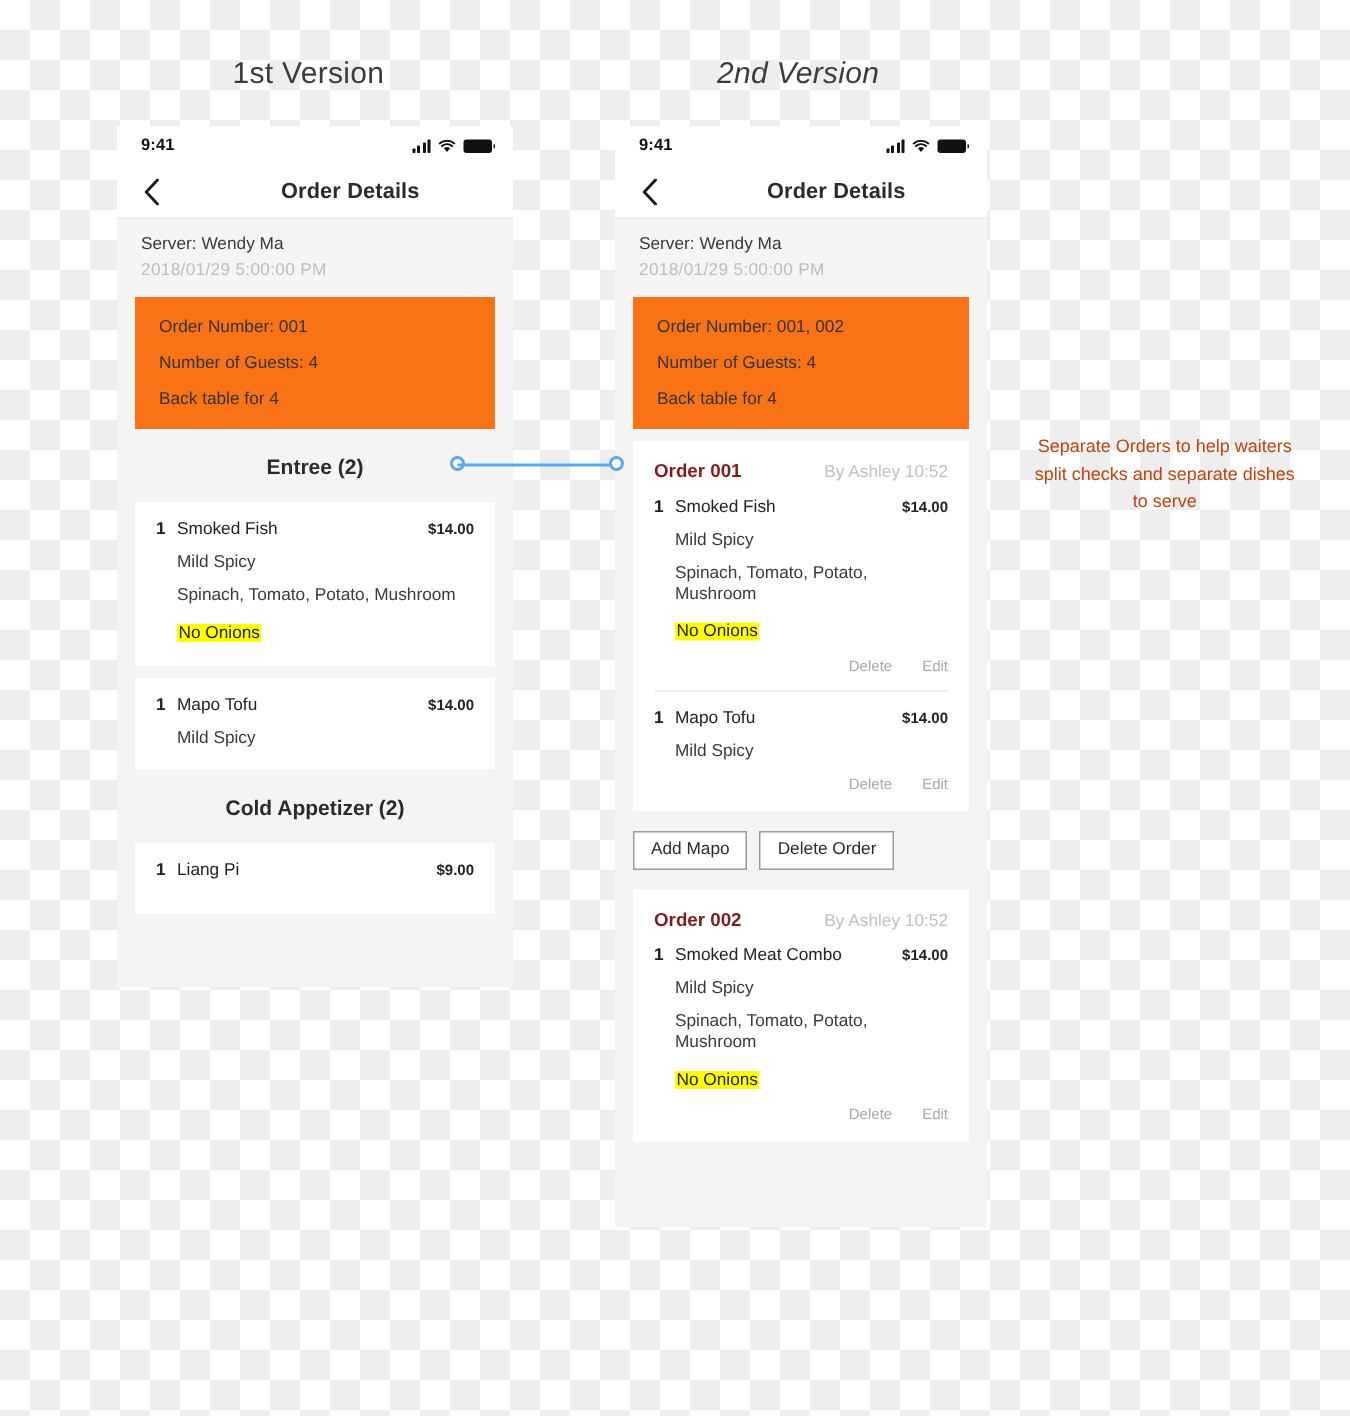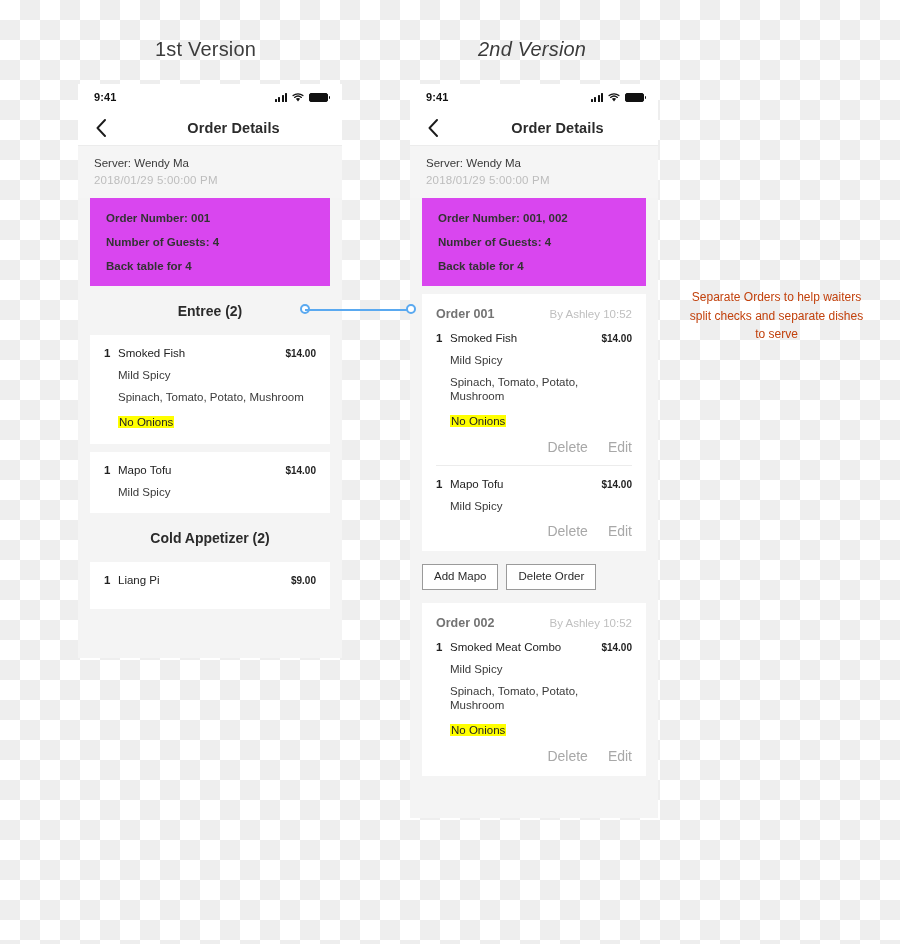--- a/index.html
+++ b/index.html
@@ -114,24 +114,23 @@
     margin-bottom: 5px;
   }
   .server-time {
     font-size: 11.5px;
     color: #bdbdbd;
     letter-spacing: 0.2px;
   }
 
   
   .info-card {
-    background: #d946ef;
+    background: #f97316;
     margin: 0 12px;
     padding: 14px 14px 14px 16px;
-    font-weight: bold;
   }
   .info-card .line {
     font-size: 11.5px;
     color: #333;
     margin-bottom: 12px;
   }
   .info-card .line:last-child { margin-bottom: 0; }
 
   
   .section-header {
@@ -201,34 +200,34 @@
   }
   .order-head {
     display: flex;
     align-items: baseline;
     justify-content: space-between;
     margin-bottom: 11px;
   }
   .order-title {
     font-size: 12.5px;
     font-weight: bold;
-    color: #737373;
+    color: #7f1d1d;
   }
   .order-by {
     font-size: 11.5px;
     color: #bfbfbf;
   }
   .item-actions {
     display: flex;
     justify-content: flex-end;
     gap: 20px;
     margin-top: 10px;
   }
   .action-link {
-    font-size: 14px;
+    font-size: 10px;
     color: #a8a8a8;
     cursor: pointer;
   }
   .item-divider {
     border-top: 1px solid #ececec;
     margin: 10px 0 0 0;
   }
   .item-block + .item-block { padding-top: 12px; }
 
   

